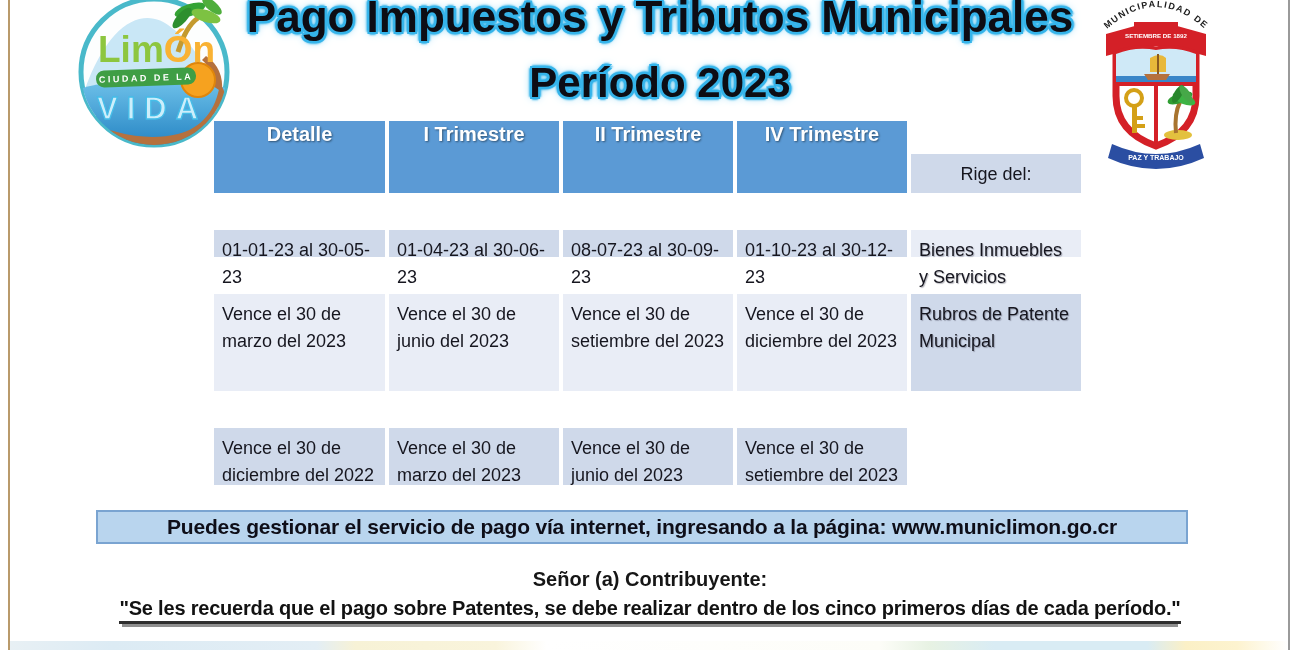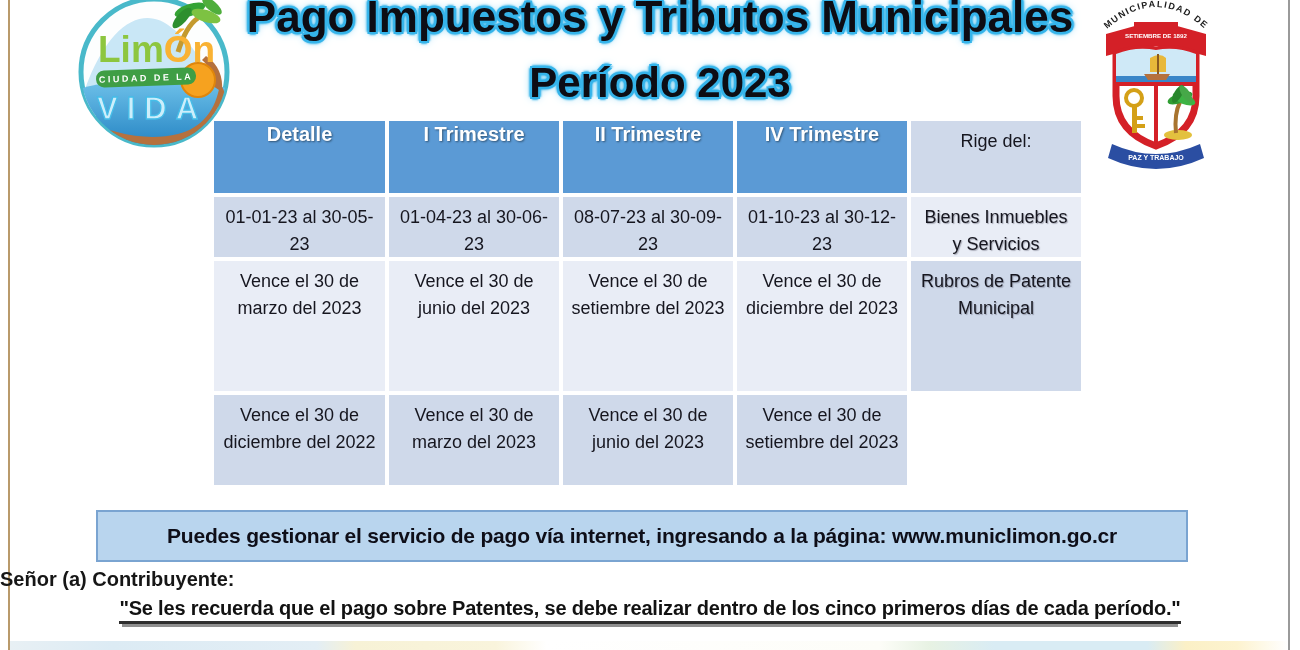--- a/index.html
+++ b/index.html
@@ -31,39 +31,39 @@
     position:absolute;left:214px;top:121px;
     display:grid;grid-template-columns:171px 170px 170px 170px 170px;
     grid-template-rows:72px 60px 130px 90px;gap:4px;
   }
   .th{
     background:#5b9ad5;color:#ffffff;font-weight:bold;font-size:20px;
     display:flex;justify-content:center;align-items:flex-start;padding-top:2px;
     text-shadow:1px 1px 2px rgba(0,0,0,.45);
   }
   .td{
-    font-size:18px;color:#16161f;line-height:1.5;text-align:center;
+    font-size:18px;color:#16161f;line-height:1.5;text-align:left;
     display:flex;flex-direction:column;justify-content:flex-start;align-items:center;
-    padding:7px 8px;box-sizing:border-box;
+    padding:7px 8px;box-sizing:border-box;margin-top:33px;
   }
   .band-dark{background:#cfd9ea;}
   .band-light{background:#e9edf6;}
   .row-label-bold{font-weight:normal;text-shadow:1px 1px 1px rgba(50,50,70,.35);}
 
   
   .banner{
-    position:absolute;left:96px;top:510px;width:1092px;height:52px;box-sizing:border-box;
+    position:absolute;left:96px;top:510px;width:1092px;height:34px;box-sizing:border-box;
     background:#b9d5ee;border:2px solid #7aa4d1;
     display:flex;justify-content:center;align-items:center;
     font-weight:bold;font-size:21px;color:#0e0e18;letter-spacing:-0.2px;
   }
 
   
   .salutation{
-    position:absolute;top:568px;left:0;width:1300px;
+    position:absolute;top:568px;left:0;width:1300px;text-align:center;
     font-weight:bold;font-size:20px;color:#161616;
   }
   .reminder{
     position:absolute;top:597px;left:0;width:1300px;text-align:center;
     font-weight:bold;font-size:20px;color:#121212;letter-spacing:-0.2px;
   }
   .reminder .underl{
     padding-bottom:2px;border-bottom:3px solid #2e2e2e;
     box-shadow:0 6px 0 -3px #8f8f8f;
   }

